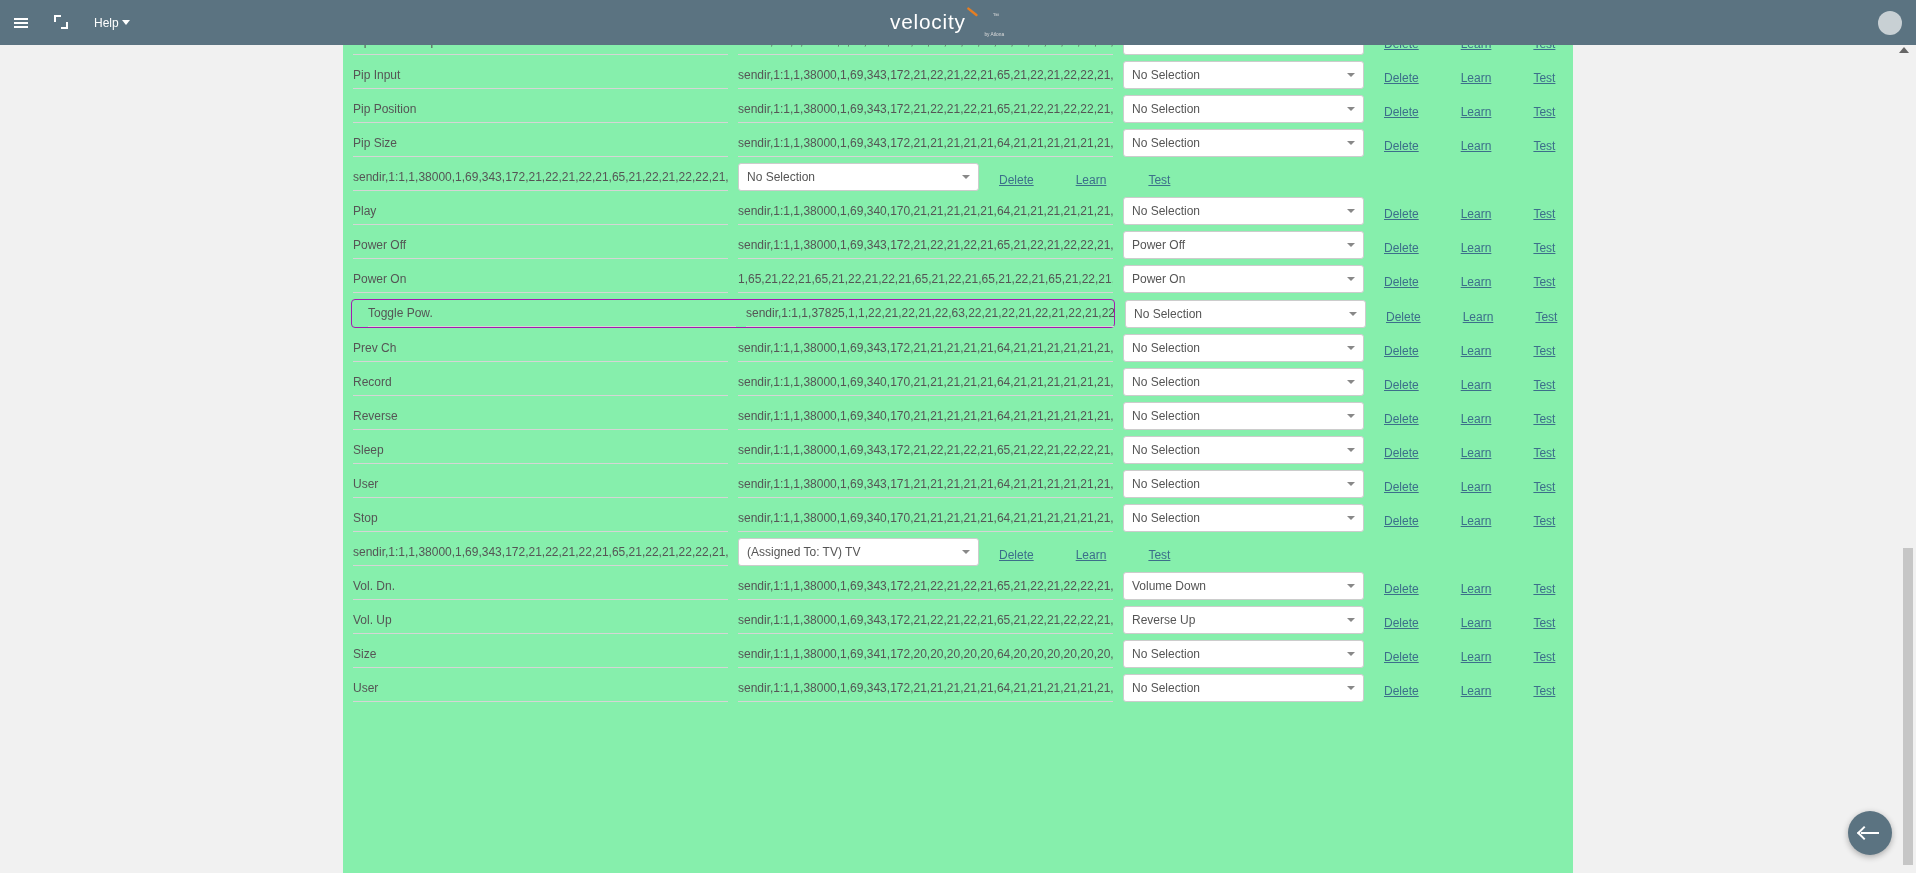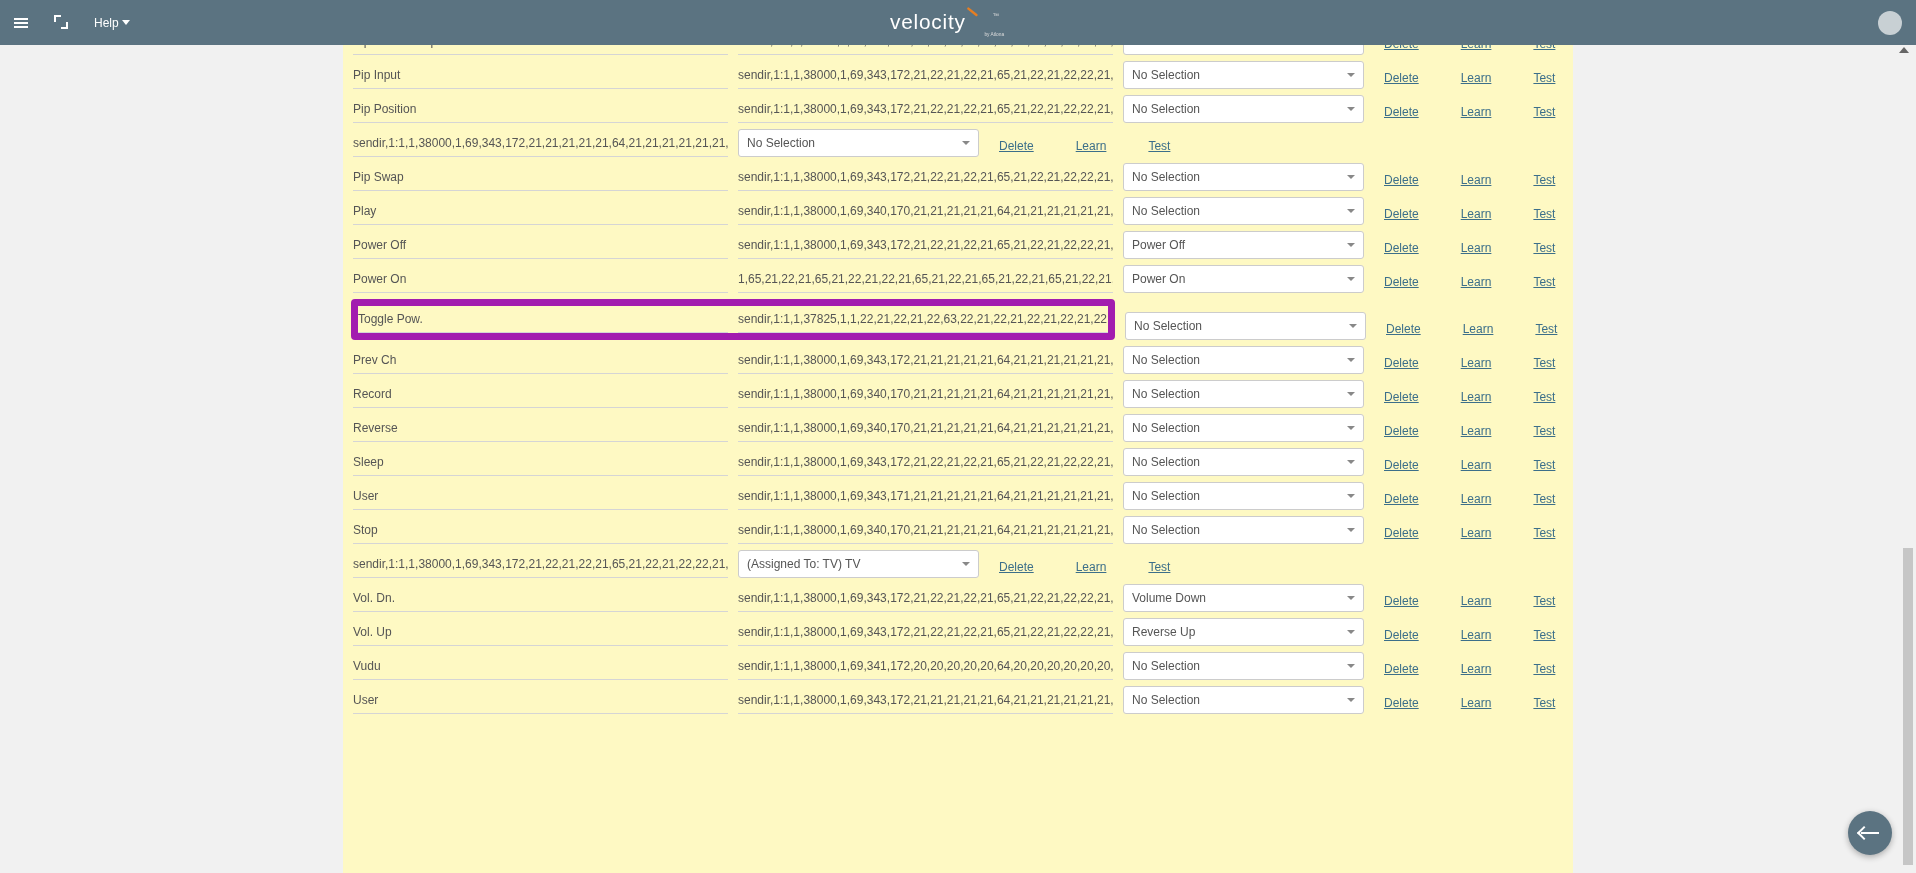--- a/index.html
+++ b/index.html
@@ -79,21 +79,21 @@
 
   .page {
     height: calc(873px - 45px);
     overflow-y: auto;
     display: flex;
     justify-content: center;
     position: relative;
   }
   .panel {
     width: 1230px;
-    background: #fef9c3;
+    background: #86efac;
     margin-top: 0;
     padding: 0 4px 40px;
   }
   .row {
     display: flex;
     align-items: flex-end;
     padding: 6px 6px 0 6px;
     gap: 10px;
     position: relative;
   }
@@ -134,24 +134,24 @@
     margin-left: 10px;
   }
   .link {
     color: #3c6f8a;
     text-decoration: underline;
     font-size: 12px;
     cursor: pointer;
     text-align: center;
   }
   .highlight {
-    border: 7px solid #a21caf;
+    border: 1px solid #a21caf;
     border-radius: 4px;
     margin-left: -2px;
-    padding-left: 0;
+    padding-left: 16px;
     width: 764px;
   }
   .row .hidef { display:flex; align-items:flex-end; gap:10px; }
 
   .back-fab {
     position: fixed;
     bottom: 18px; right: 24px;
     width: 44px; height: 44px;
     border-radius: 50%;
     background: #5b7381;
@@ -252,35 +252,35 @@
           <span class="select-caret"></span>
         </div>
         <div class="actions">
           <span class="link">Delete</span>
           <span class="link">Learn</span>
           <span class="link">Test</span>
         </div>
       </div>
       <div class="row">
         <div class="hidef">
+          <div class="field name-field">Pip Size</div>
           <div class="field code-field">sendir,1:1,1,38000,1,69,343,172,21,21,21,21,21,64,21,21,21,21,21,21,21,21,21,21,2</div>
         </div>
         <div class="select-field">
           <span>No Selection</span>
           <span class="select-caret"></span>
         </div>
         <div class="actions">
           <span class="link">Delete</span>
           <span class="link">Learn</span>
           <span class="link">Test</span>
         </div>
       </div>
       <div class="row">
         <div class="hidef">
-          <div class="field name-field">Pip Swap</div>
           <div class="field code-field">sendir,1:1,1,38000,1,69,343,172,21,22,21,22,21,65,21,22,21,22,22,21,22,21,22,21,2</div>
         </div>
         <div class="select-field">
           <span>No Selection</span>
           <span class="select-caret"></span>
         </div>
         <div class="actions">
           <span class="link">Delete</span>
           <span class="link">Learn</span>
           <span class="link">Test</span>
@@ -475,21 +475,21 @@
           <span class="select-caret"></span>
         </div>
         <div class="actions">
           <span class="link">Delete</span>
           <span class="link">Learn</span>
           <span class="link">Test</span>
         </div>
       </div>
       <div class="row">
         <div class="hidef">
-          <div class="field name-field">Vudu</div>
+          <div class="field name-field">Size</div>
           <div class="field code-field">sendir,1:1,1,38000,1,69,341,172,20,20,20,20,20,64,20,20,20,20,20,20,20,20,20,20,2</div>
         </div>
         <div class="select-field">
           <span>No Selection</span>
           <span class="select-caret"></span>
         </div>
         <div class="actions">
           <span class="link">Delete</span>
           <span class="link">Learn</span>
           <span class="link">Test</span>

